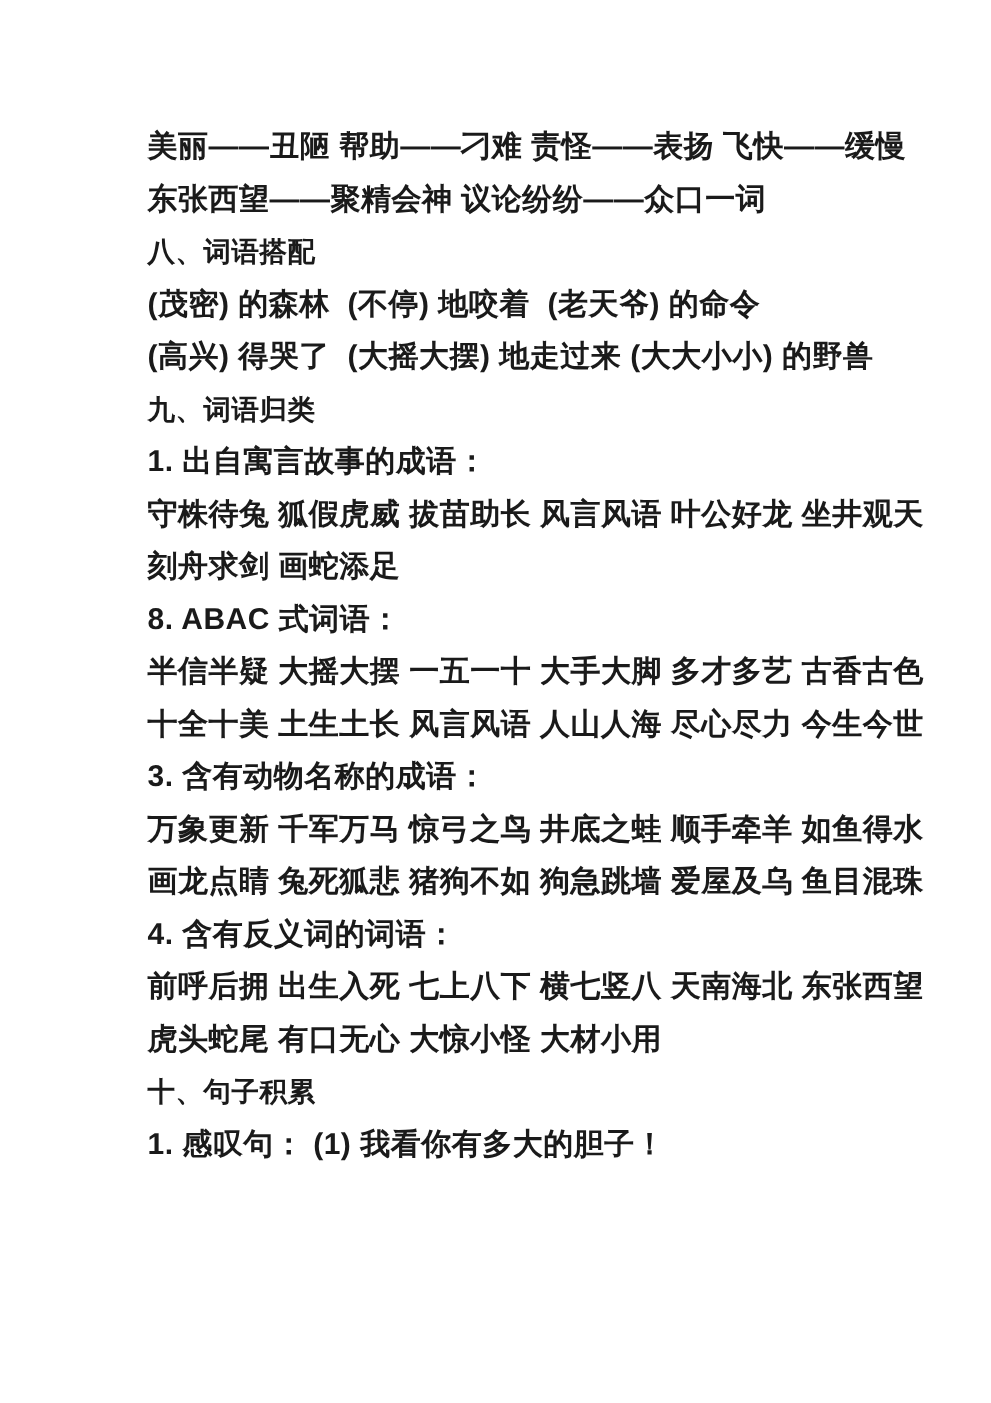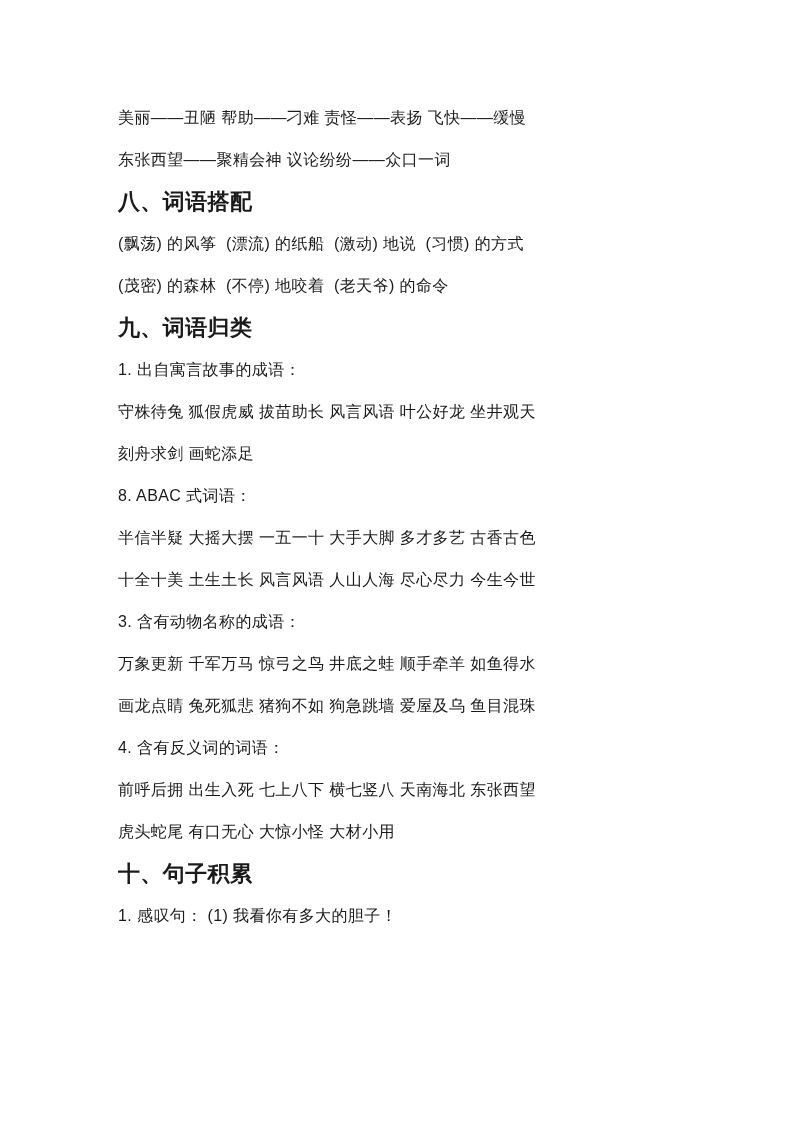--- a/index.html
+++ b/index.html
@@ -13,39 +13,40 @@
   }
   .doc{
     position:absolute;
     left:118px;
     top:97px;
     width:600px;
   }
   .line{
     height:42px;
     line-height:42px;
-    font-size:16px;
+    font-size:24px;
     letter-spacing:0.4px;
     white-space:pre;
+    font-weight:bold;
   }
   .line.heading{
     font-weight:700;
     font-size:22px;
   }
 </style>
 </head>
 <body>
 
 <div class="doc">
   <div id="lines-container">
       <div class="line body">美丽——丑陋 帮助——刁难 责怪——表扬 飞快——缓慢</div>
       <div class="line body">东张西望——聚精会神 议论纷纷——众口一词</div>
       <div class="line heading">八、词语搭配</div>
-      <div class="line body">(飘荡) 的风筝  (漂流) 的纸船  (激动) 地说  (习惯) 的方式</div>
       <div class="line body">(茂密) 的森林  (不停) 地咬着  (老天爷) 的命令</div>
+      <div class="line body">(高兴) 得哭了  (大摇大摆) 地走过来 (大大小小) 的野兽</div>
       <div class="line heading">九、词语归类</div>
       <div class="line body">1. 出自寓言故事的成语：</div>
       <div class="line body">守株待兔 狐假虎威 拔苗助长 风言风语 叶公好龙 坐井观天</div>
       <div class="line body">刻舟求剑 画蛇添足</div>
       <div class="line body">8. ABAC 式词语：</div>
       <div class="line body">半信半疑 大摇大摆 一五一十 大手大脚 多才多艺 古香古色</div>
       <div class="line body">十全十美 土生土长 风言风语 人山人海 尽心尽力 今生今世</div>
       <div class="line body">3. 含有动物名称的成语：</div>
       <div class="line body">万象更新 千军万马 惊弓之鸟 井底之蛙 顺手牵羊 如鱼得水</div>
       <div class="line body">画龙点睛 兔死狐悲 猪狗不如 狗急跳墙 爱屋及乌 鱼目混珠</div>

